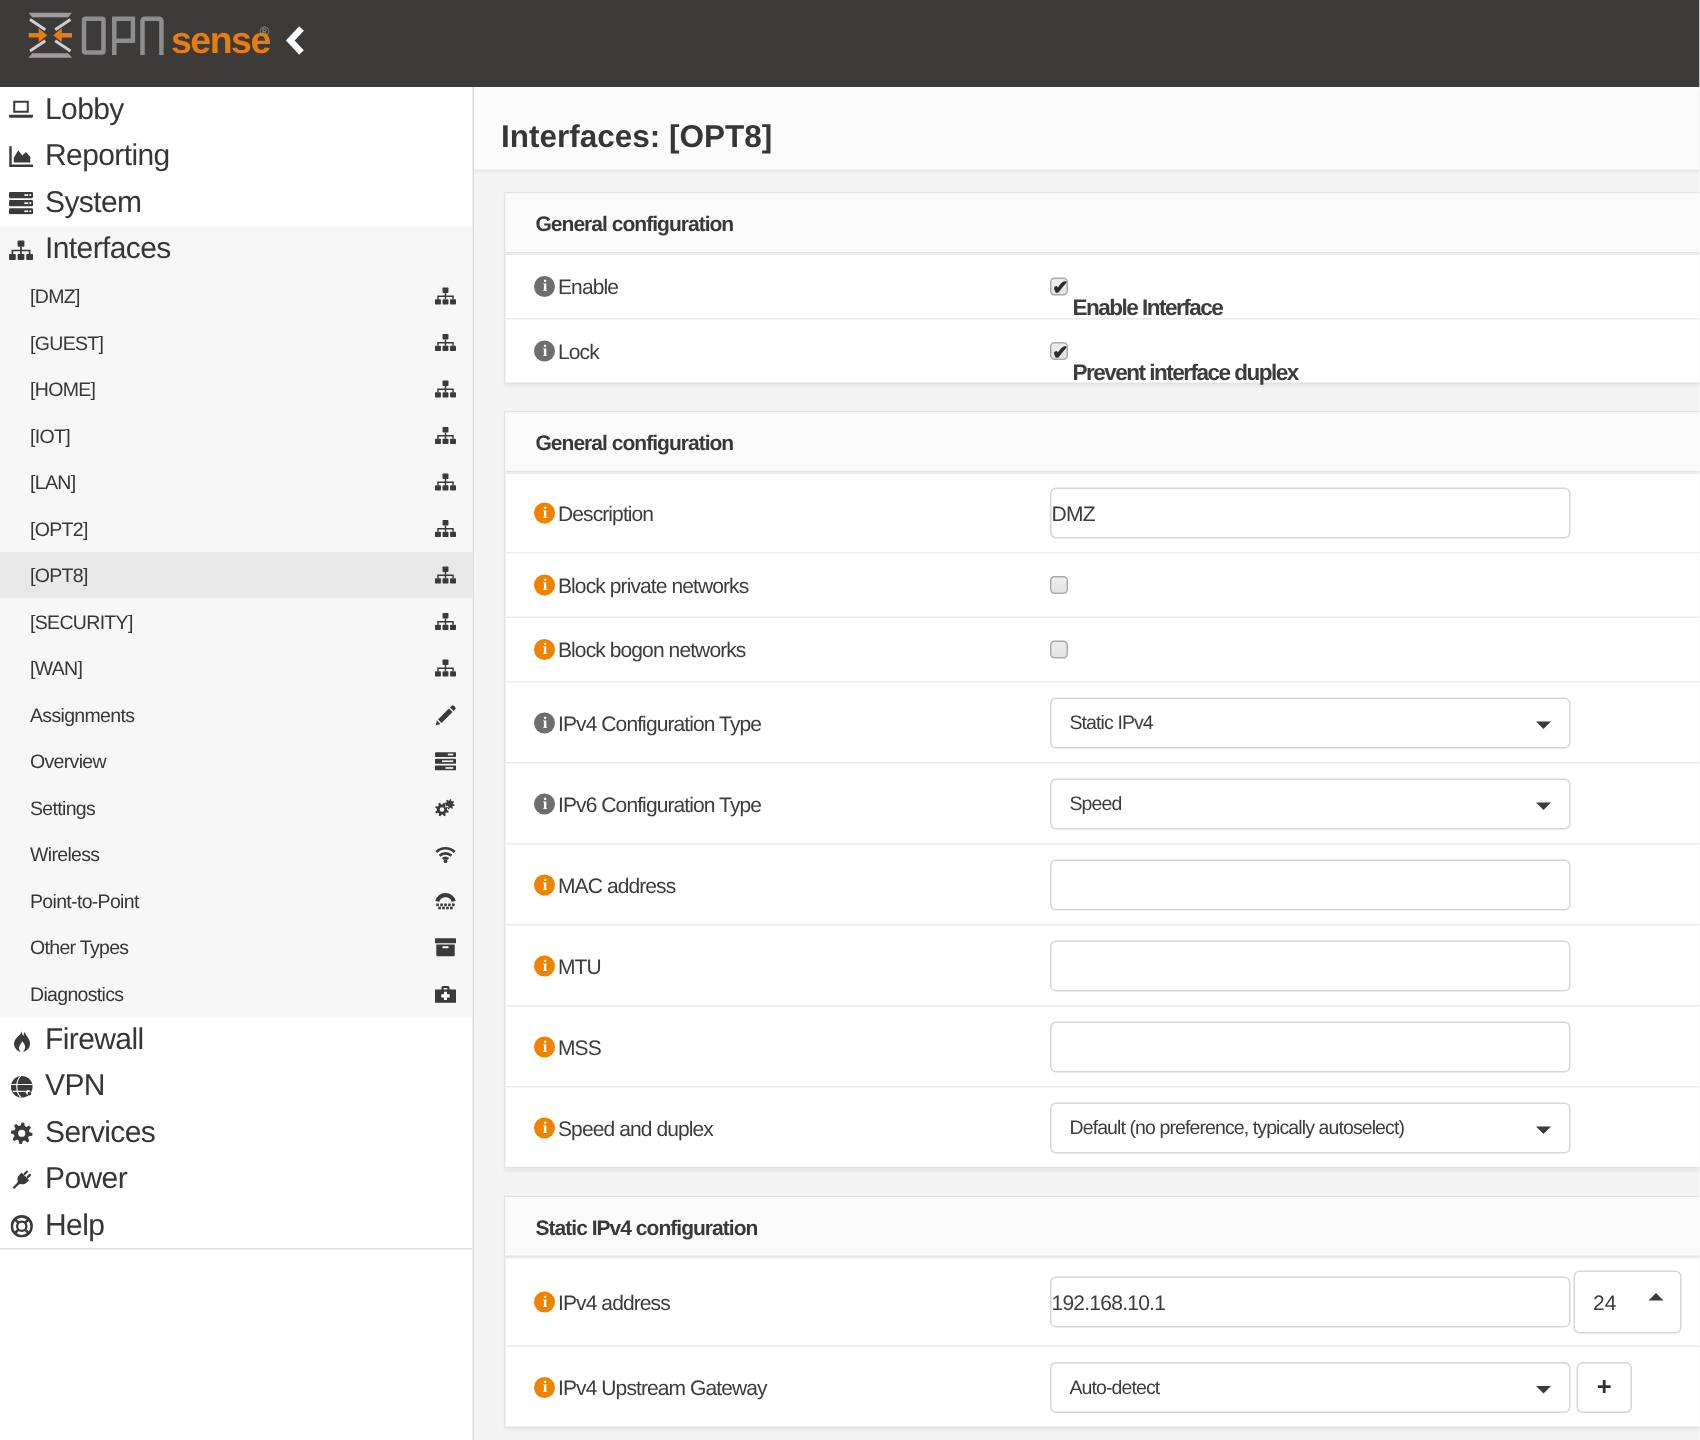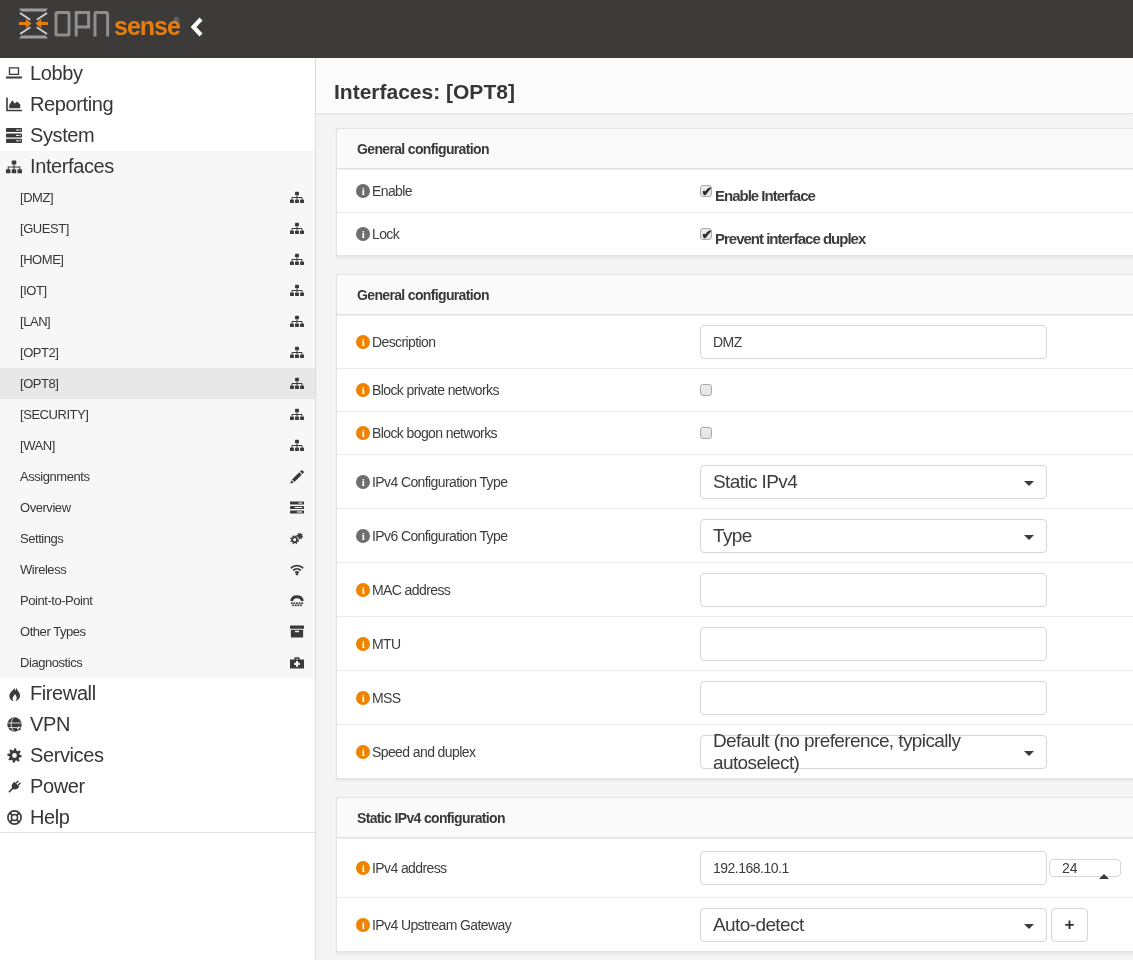--- a/index.html
+++ b/index.html
@@ -35,25 +35,25 @@
 .lbl .info { margin-right:2px; }
 .fld { flex:1; display:flex; align-items:center; }
 .r43 { height:43px; }
 .r54 { height:54px; }
 .r56 { height:53px; }
 .r59 { height:59px; }
 .info { width:14px; height:14px; border-radius:50%; background:#ef8300; color:#fff; font-size:11px; font-weight:bold; text-align:center; line-height:14px; display:inline-block; font-family:"Liberation Serif",serif; flex:none; }
 .info.gray { background:#6e6e6e; }
 .cb { width:12px; height:12px; border:1px solid #a6aaae; background:linear-gradient(#ededed,#e3e3e3); display:inline-block; border-radius:3px; position:relative; flex:none; }
 .cb.checked::after { content:"✔"; position:absolute; left:0.5px; top:-2.5px; font-size:13px; font-weight:bold; color:#2b2b2b; }
-.cblabel { font-weight:bold; margin-left:3px; font-size:15px; letter-spacing:-1px; position:relative; top:4px; }
-.txt { width:347px; height:34px; border:1px solid #d6d6d6; border-radius:4px; background:#fff; padding:0 12px; font-size:14px; letter-spacing:-0.5px; color:#3c3c3c; display:flex; align-items:center; }
-.sel { width:347px; height:34px; border:1px solid #d6d6d6; border-radius:4px; background:#fff; padding:0 12px; font-size:19px; letter-spacing:-0.6px; color:#3c3c3c; display:flex; align-items:center; position:relative; }
+.cblabel { font-weight:bold; margin-left:3px; font-size:15px; letter-spacing:-1px; position:relative; top:14px; }
+.txt { width:347px; height:34px; border:1px solid #d6d6d6; border-radius:4px; background:#fff; padding:0 0; font-size:14px; letter-spacing:-0.5px; color:#3c3c3c; display:flex; align-items:center; }
+.sel { width:347px; height:34px; border:1px solid #d6d6d6; border-radius:4px; background:#fff; padding:0 12px; font-size:13px; letter-spacing:-0.6px; color:#3c3c3c; display:flex; align-items:center; position:relative; }
 .sel::after { content:""; position:absolute; right:12px; top:15px; border-left:5px solid transparent; border-right:5px solid transparent; border-top:5px solid #3b3b3b; }
-.cidr { width:72px; height:18px; margin-left:2px; border:1px solid #d6d6d6; border-radius:4px; background:#fff; padding:0 12px; display:flex; align-items:center; position:relative; }
+.cidr { width:72px; height:42px; margin-left:2px; border:1px solid #d6d6d6; border-radius:4px; background:#fff; padding:0 12px; display:flex; align-items:center; position:relative; }
 .cidr::after { content:""; position:absolute; right:11px; top:14px; border-left:5px solid transparent; border-right:5px solid transparent; border-bottom:5px solid #3b3b3b; }
 .plus { width:37px; height:34px; margin-left:4px; border:1px solid #d6d6d6; border-radius:4px; background:#fff; display:flex; align-items:center; justify-content:center; font-weight:bold; font-size:17px; color:#333; }
 </style>
 </head>
 <body>
 <div class="topbar">
   <div class="logo">
     <svg width="190" height="36" viewBox="0 0 190 36">
 
       <g fill="#9d9da0">
@@ -380,21 +380,21 @@
           </div>
       <div class="row r54">
             <div class="lbl"><span class="info gray">i</span>IPv4 Configuration Type</div>
             <div class="fld">
               <span class="sel">Static IPv4</span>
             </div>
           </div>
       <div class="row r54">
             <div class="lbl"><span class="info gray">i</span>IPv6 Configuration Type</div>
             <div class="fld">
-              <span class="sel">Type</span>
+              <span class="sel">Speed</span>
             </div>
           </div>
       <div class="row r54">
             <div class="lbl"><span class="info">i</span>MAC address</div>
             <div class="fld">
               <span class="txt"></span>
             </div>
           </div>
       <div class="row r54">
             <div class="lbl"><span class="info">i</span>MTU</div>

